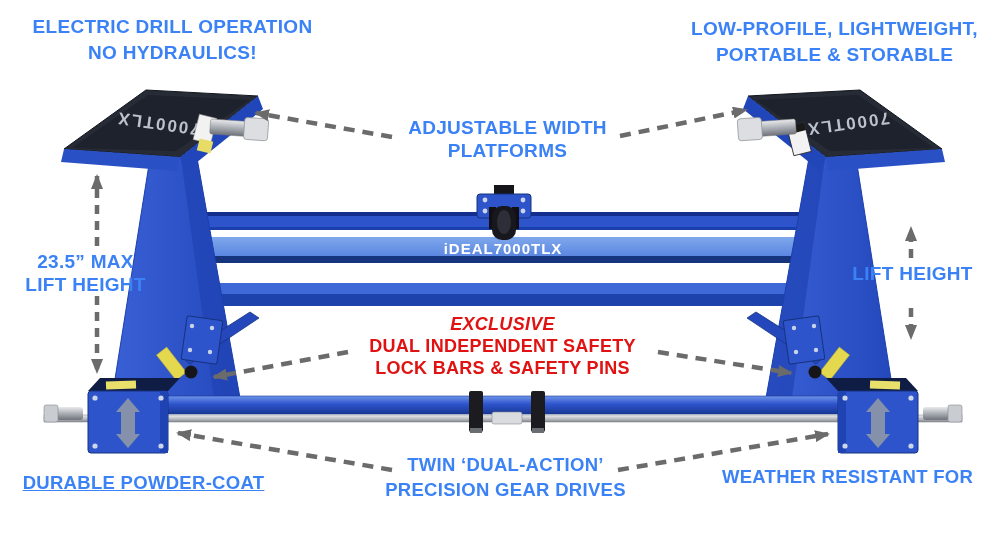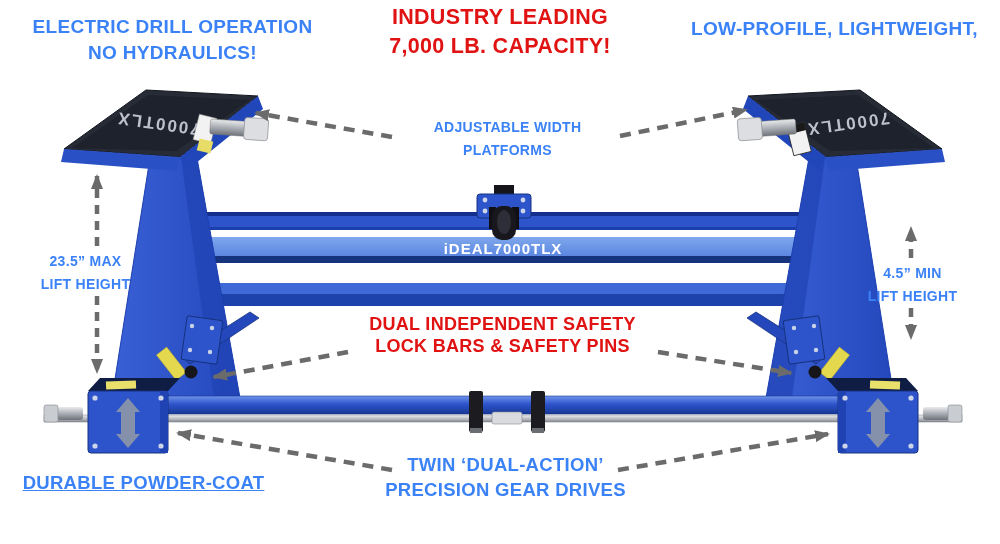--- a/index.html
+++ b/index.html
@@ -6,21 +6,21 @@
   #stage{
     position:relative;width:1000px;height:544px;background:#ffffff;overflow:hidden;
     font-family:"Liberation Sans",sans-serif;
   }
   .label{position:absolute;text-align:center;font-weight:bold;color:#3b82f6;letter-spacing:.3px;}
   .label .ln{display:block;}
   .red{color:#e01212;}
   .italic{font-style:italic;}
   .fs19{font-size:19px;line-height:26px;}
   .fs21{font-size:21.5px;line-height:29px;}
-  .fs17{font-size:14px;line-height:23px;}
+  .fs17{font-size:19px;line-height:23px;}
   .fs18{font-size:18px;line-height:22px;}
   .fs185{font-size:18.5px;line-height:25px;}
   svg{position:absolute;left:0;top:0;}
 </style>
 </head>
 <body>
 
 <div id="stage">
 
   <svg width="1000" height="544" viewBox="0 0 1000 544">
@@ -196,54 +196,52 @@
       <line x1="392" y1="470" x2="178" y2="433" stroke-dasharray="11 8" marker-end="url(#ah)"></line>
       <line x1="618" y1="470" x2="828" y2="434" stroke-dasharray="11 8" marker-end="url(#ah)"></line>
     </g>
   </svg>
 
   <div class="label fs19" style="left:15px;top:14px;width:315px;">
     <span class="ln">ELECTRIC DRILL OPERATION</span>
     <span class="ln">NO HYDRAULICS!</span>
   </div>
 
-  <div class="label red fs21" style="left:345px;top:3px;width:310px;">
-    <span class="ln">INDUSTRY LEADING</span>
-    <span class="ln">7,000 LB. CAPACITY!</span>
-  </div>
 
   <div class="label fs19" style="left:672px;top:16px;width:325px;">
     <span class="ln">LOW-PROFILE, LIGHTWEIGHT,</span>
+    <span class="ln">PORTABLE &amp; STORABLE</span>
   </div>
 
   <div class="label fs17" style="left:390px;top:116px;width:235px;">
     <span class="ln">ADJUSTABLE WIDTH</span>
     <span class="ln">PLATFORMS</span>
   </div>
 
   <div class="label fs17" style="left:8px;top:250px;width:155px;">
     <span class="ln">23.5” MAX</span>
     <span class="ln">LIFT HEIGHT</span>
   </div>
 
   <div class="label fs17" style="left:835px;top:262px;width:155px;">
-    <span class="ln">4.5” MIN</span>
     <span class="ln">LIFT HEIGHT</span>
   </div>
 
   <div class="label red fs18" style="left:340px;top:313px;width:325px;">
+    <span class="ln italic">EXCLUSIVE</span>
     <span class="ln">DUAL INDEPENDENT SAFETY</span>
     <span class="ln">LOCK BARS &amp; SAFETY PINS</span>
   </div>
 
   <div class="label fs185" style="left:368px;top:452px;width:275px;">
     <span class="ln">TWIN ‘DUAL-ACTION’</span>
     <span class="ln">PRECISION GEAR DRIVES</span>
   </div>
 
   <div class="label fs185" style="left:11px;top:470px;width:265px;text-decoration:underline;">
     <span class="ln">DURABLE POWDER-COAT</span>
   </div>
 
   <div class="label fs185" style="left:695px;top:464px;width:305px;">
+    <span class="ln">WEATHER RESISTANT FOR</span>
   </div>
 
 </div>
 
 </body></html>

